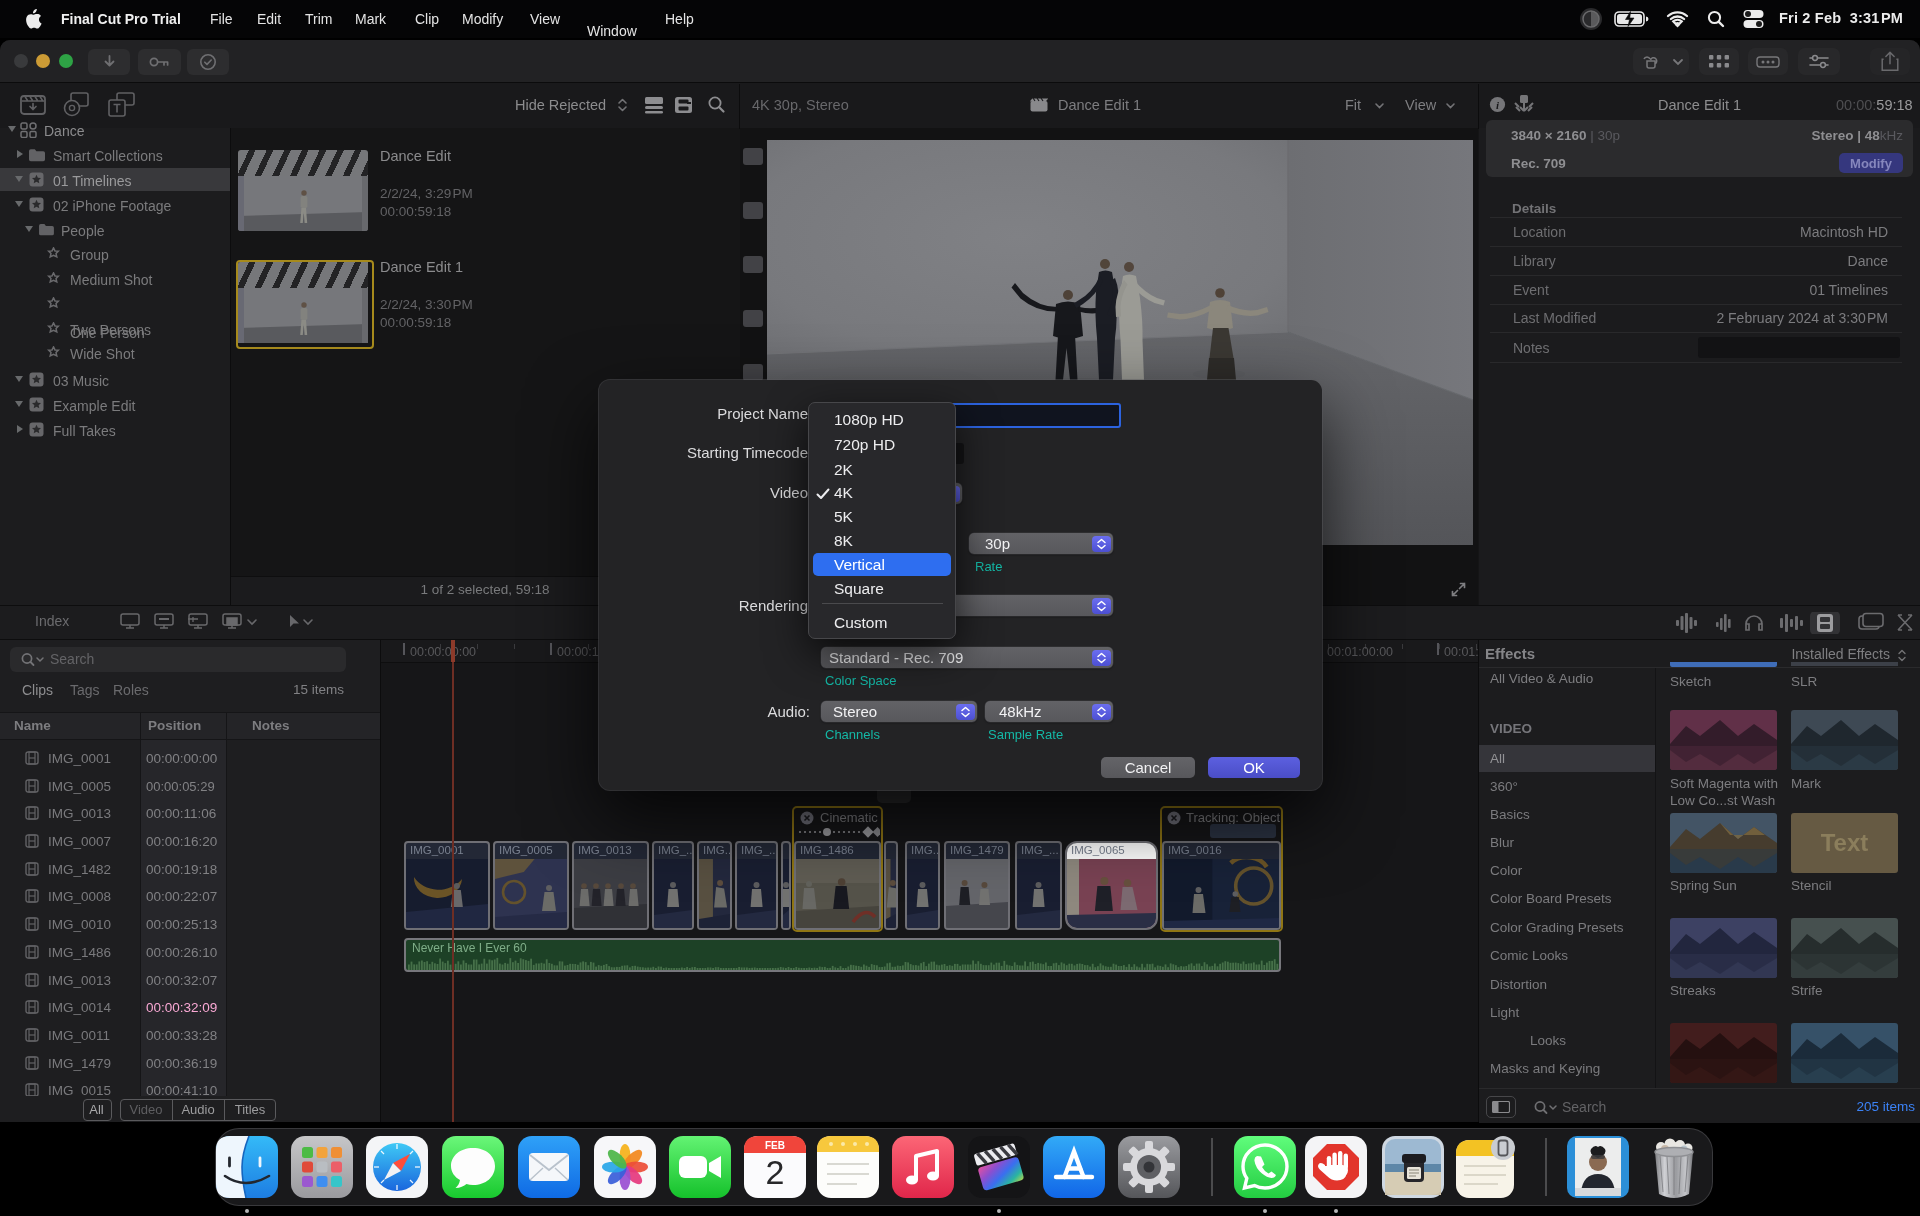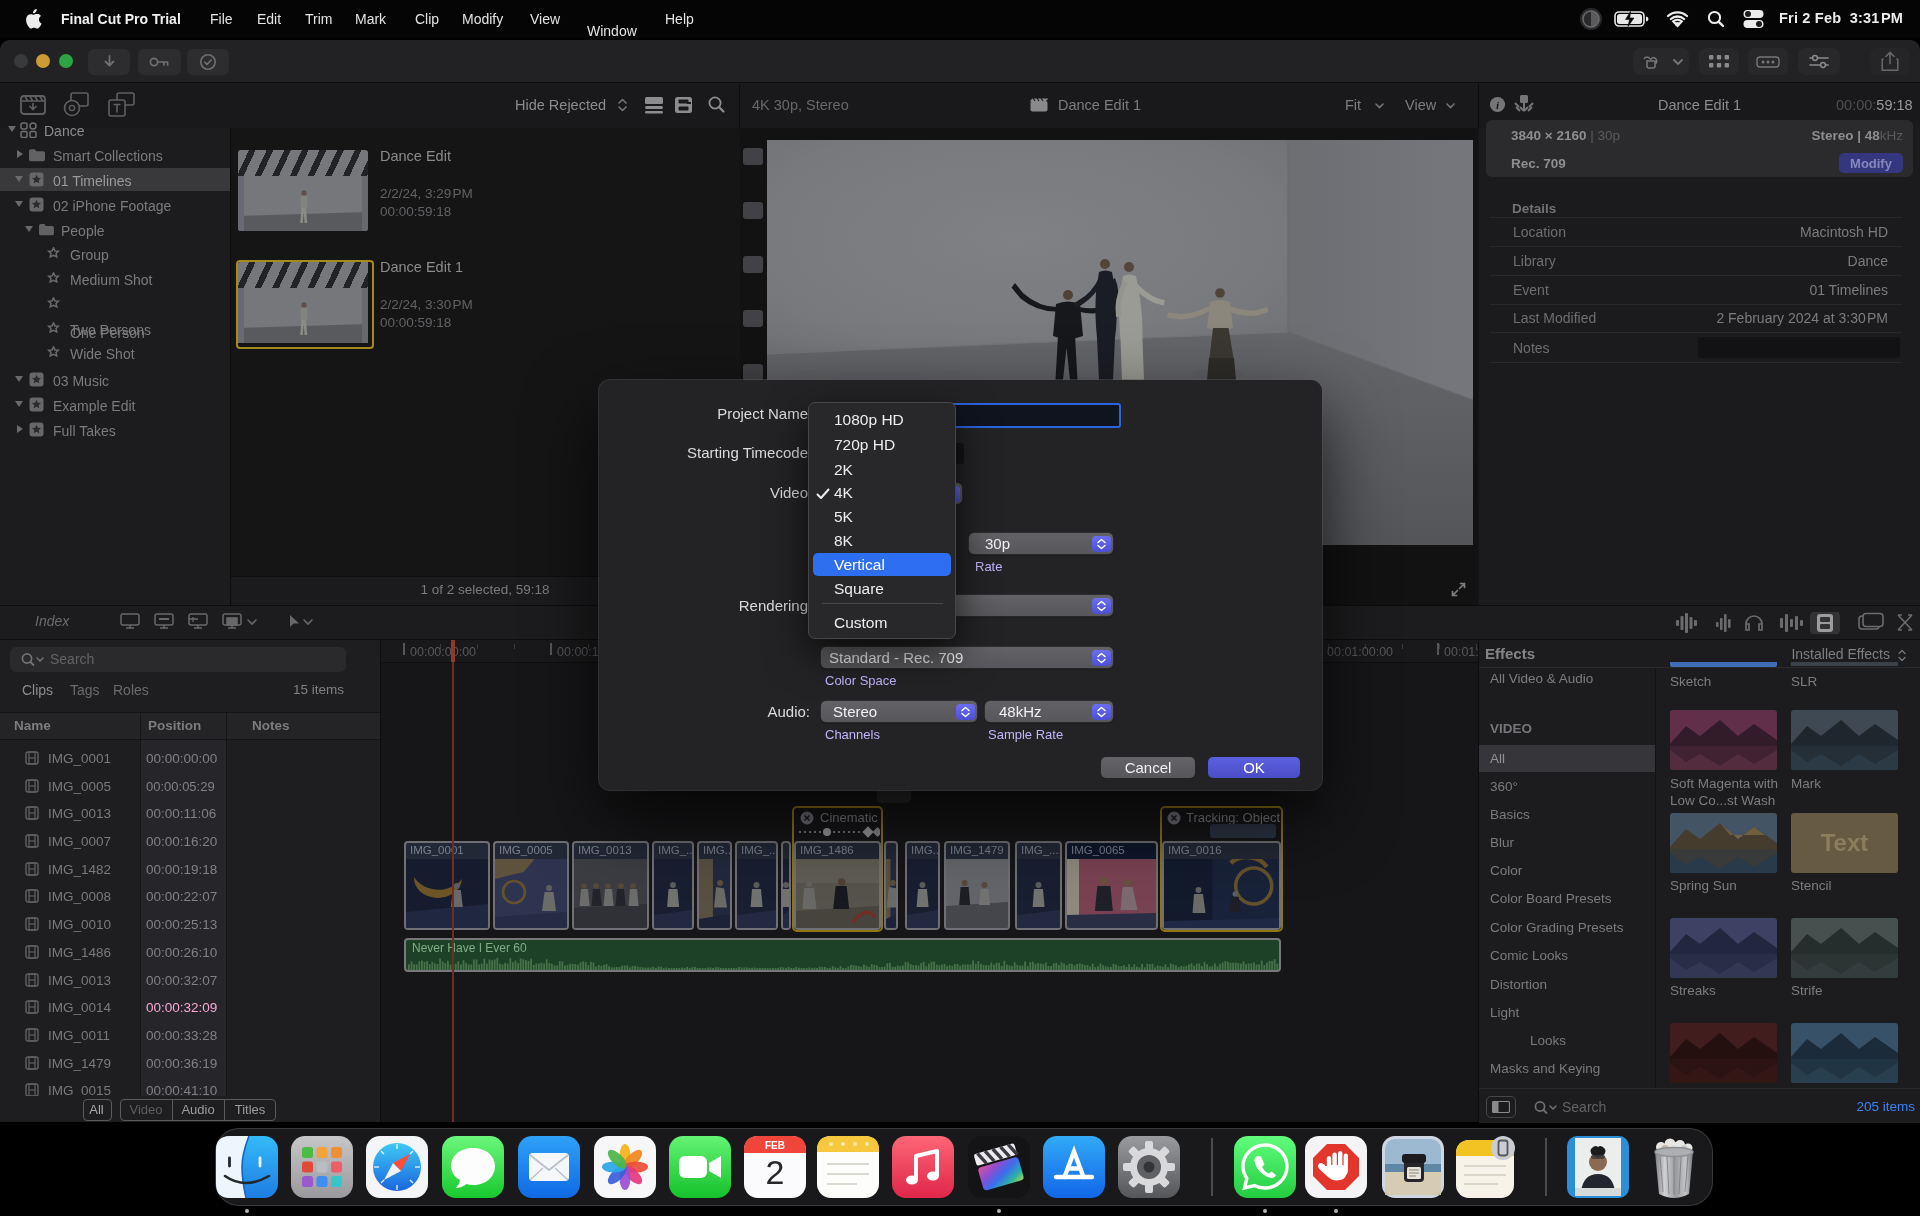--- a/index.html
+++ b/index.html
@@ -399,21 +399,21 @@
 <div class="tx" style="left:1513px;top:282px;font-size:14px;color:#6e6e71;">Event</div>
 <div class="tx" style="left:1513px;top:310px;font-size:14px;color:#6e6e71;">Last Modified</div>
 <div class="tx" style="left:1513px;top:340px;font-size:14px;color:#6e6e71;">Notes</div>
 <div class="tx" style="right:32px;top:224px;font-size:14px;color:#7c7c7f;">Macintosh HD</div>
 <div class="tx" style="right:32px;top:253px;font-size:14px;color:#7c7c7f;">Dance</div>
 <div class="tx" style="right:32px;top:282px;font-size:14px;color:#7c7c7f;">01 Timelines</div>
 <div class="tx" style="right:32px;top:310px;font-size:14px;color:#7c7c7f;margin-left:48px;">2 February 2024 at 3:30 PM</div>
 <div class="a" style="left:1698px;top:337px;width:202px;height:21px;background:#121214;border-radius:3px;"></div>
 
 <div class="a" style="left:0;top:605px;width:1920px;height:35px;background:#1c1c1e;border-top:1px solid #0d0d0e;border-bottom:1px solid #0d0d0e;box-sizing:border-box;"></div>
-<div class="tx" style="left:35px;top:613px;font-size:14px;color:#6b6b6e;font-style:italic;">Index</div>
+<div class="tx" style="left:35px;top:613px;font-size:14px;color:#6b6b6e;">Index</div>
 <svg class="a" style="left:120px;top:612px" width="200" height="22" viewBox="0 0 200 22">
  <g fill="none" stroke="#68686b" stroke-width="1.5">
   <rect x="1" y="2" width="18" height="11" rx="2"></rect>
       <path d="M6 16 h8 M10 13 v3"></path>
   <rect x="35" y="2" width="18" height="11" rx="2"></rect>
       <path d="M40 16 h8 M44 13 v3"></path>
       <path d="M39 7 h10" stroke-width="2"></path>
   <rect x="69" y="2" width="18" height="11" rx="2"></rect>
       <path d="M74 16 h8 M78 13 v3"></path>
       <path d="M73 5 v5 M78 7 h-10" stroke-width="1.3"></path>
@@ -745,21 +745,21 @@
 </div>
 <div class="a" style="left:1015px;top:841px;width:47px;height:89px;border:2px solid #6f6f75;border-radius:4px;box-sizing:border-box;overflow:hidden;background:#232836;">
 <div style="position:absolute;left:4px;top:1px;font-size:11.5px;color:#79808f;white-space:nowrap;">IMG_...</div>
 <svg style="position:absolute;left:0;top:16px" width="43" height="71" viewBox="0 0 43 71">
       <rect width="43" height="71" fill="#191e31"></rect>
 <polygon points="0,56 43,51 43,71 0,71" fill="#232940"></polygon>
 <circle cx="21.5" cy="26" r="3" fill="#5c5c5e"></circle>
       <path d="M17.0 30 h9 l1.6 18 h-12z" fill="#727270"></path>
     </svg>
 </div>
-<div class="a" style="left:1065px;top:841px;width:93px;height:89px;border:2px solid #6f6f75;border-radius:4px;box-sizing:border-box;overflow:hidden;background:#0f172a;">
+<div class="a" style="left:1065px;top:841px;width:93px;height:89px;border:2px solid #6f6f75;border-radius:12px;box-sizing:border-box;overflow:hidden;background:#ffffff;">
 <div style="position:absolute;left:4px;top:1px;font-size:11.5px;color:#79808f;white-space:nowrap;">IMG_0065</div>
 <svg style="position:absolute;left:0;top:16px" width="89" height="71" viewBox="0 0 89 71">
       <rect width="89" height="71" fill="#794253"></rect>
 <rect width="12" height="71" fill="#8e887e"></rect>
 <polygon points="0,56 89,54 89,71 0,71" fill="#2a2e45"></polygon>
 <circle cx="37.379999999999995" cy="22" r="4" fill="#67503e"></circle>
       <path d="M30.379999999999995 27 h13 l2.5 25 h-18z" fill="#1f2028"></path>
 <circle cx="60.52" cy="24" r="3.8" fill="#67503e"></circle>
       <path d="M55.52 28 h10 l5 23 h-17z" fill="#7c6a71"></path>
     </svg>
@@ -1255,21 +1255,21 @@
 <svg class="a" style="left:1533px;top:1100px" width="26" height="15" viewBox="0 0 26 15">
     <circle cx="7" cy="6.5" r="4.6" fill="none" stroke="#6f6f72" stroke-width="1.7"></circle>
     <line x1="10.5" y1="10" x2="13.5" y2="13" stroke="#6f6f72" stroke-width="1.8" stroke-linecap="round"></line>
     <path d="M17 6 l3 3 3 -3" fill="none" stroke="#6f6f72" stroke-width="1.5" stroke-linecap="round"></path>
   </svg>
 <div class="tx" style="left:1562px;top:1099px;font-size:14px;color:#636366;">Search</div>
 <div class="tx" style="left:1790px;top:1099px;width:125px;text-align:right;font-size:13.5px;color:#3b82f6;">205 items</div>
 
 <style>
 .dlbl{position:absolute;font-size:15px;color:#dcdcde;text-align:right;white-space:nowrap;}
-.sublbl{position:absolute;font-size:13px;color:#c4b5fd;white-space:nowrap;}
+.sublbl{position:absolute;font-size:13px;color:#14b8a6;white-space:nowrap;}
 .dd2{position:absolute;height:21px;background:linear-gradient(#626266,#58585c);border-radius:5px;box-shadow:0 0 0 0.5px #3a3a3e,0 1px 2px rgba(0,0,0,.5);}
 .ddtx{position:absolute;top:2px;font-size:15px;color:#f2f2f4;white-space:nowrap;}
 .cap{position:absolute;top:2.5px;width:19px;height:16px;border-radius:4px;background:linear-gradient(#6b6ef0,#4c4fd2);}
 </style>
 <div class="a" style="left:877px;top:786px;width:34px;height:17px;background:#2a2a2c;border-radius:0 0 5px 5px;"></div>
 <div class="a" style="left:599px;top:380px;width:723px;height:410px;background:#232325;border-radius:11px;box-shadow:0 0 0 1px rgba(90,90,95,.45),0 28px 70px rgba(0,0,0,.75);"></div>
 <div class="dlbl" style="left:608px;top:405px;width:200px;">Project Name</div>
 <div class="a" style="left:813px;top:403px;width:308px;height:25px;background:#10141f;border:2px solid #2c63df;border-radius:3px;box-sizing:border-box;"></div>
 <div class="dlbl" style="left:608px;top:444px;width:200px;">Starting Timecode</div>
 <div class="a" style="left:814px;top:443px;width:150px;height:21px;background:#141416;border-radius:3px;"></div>

